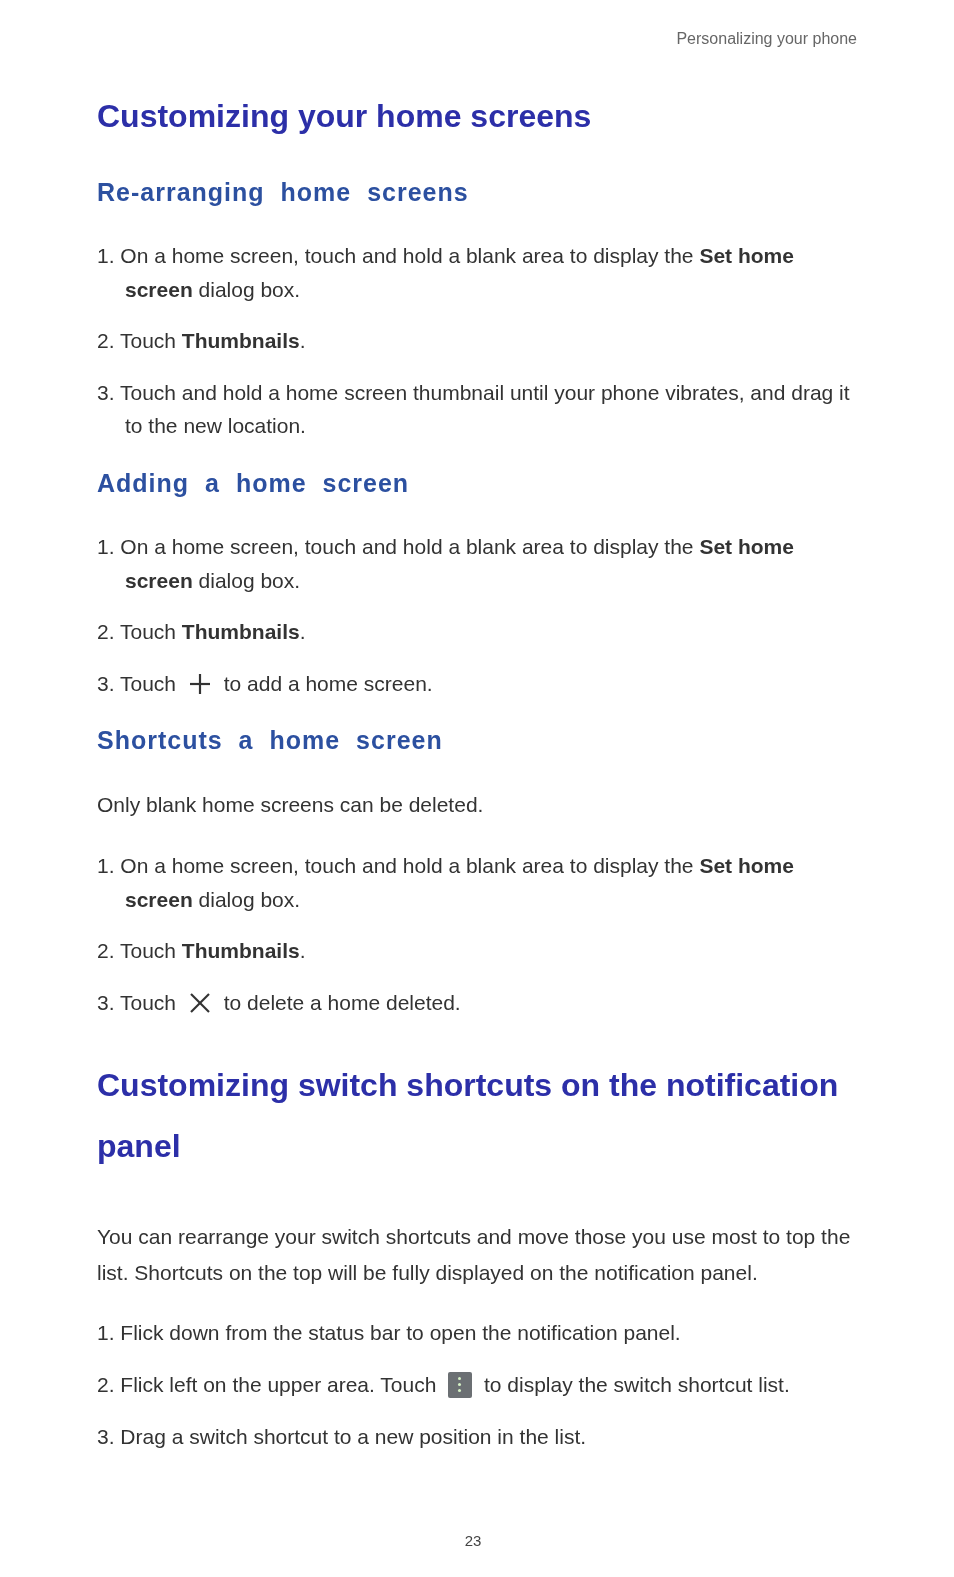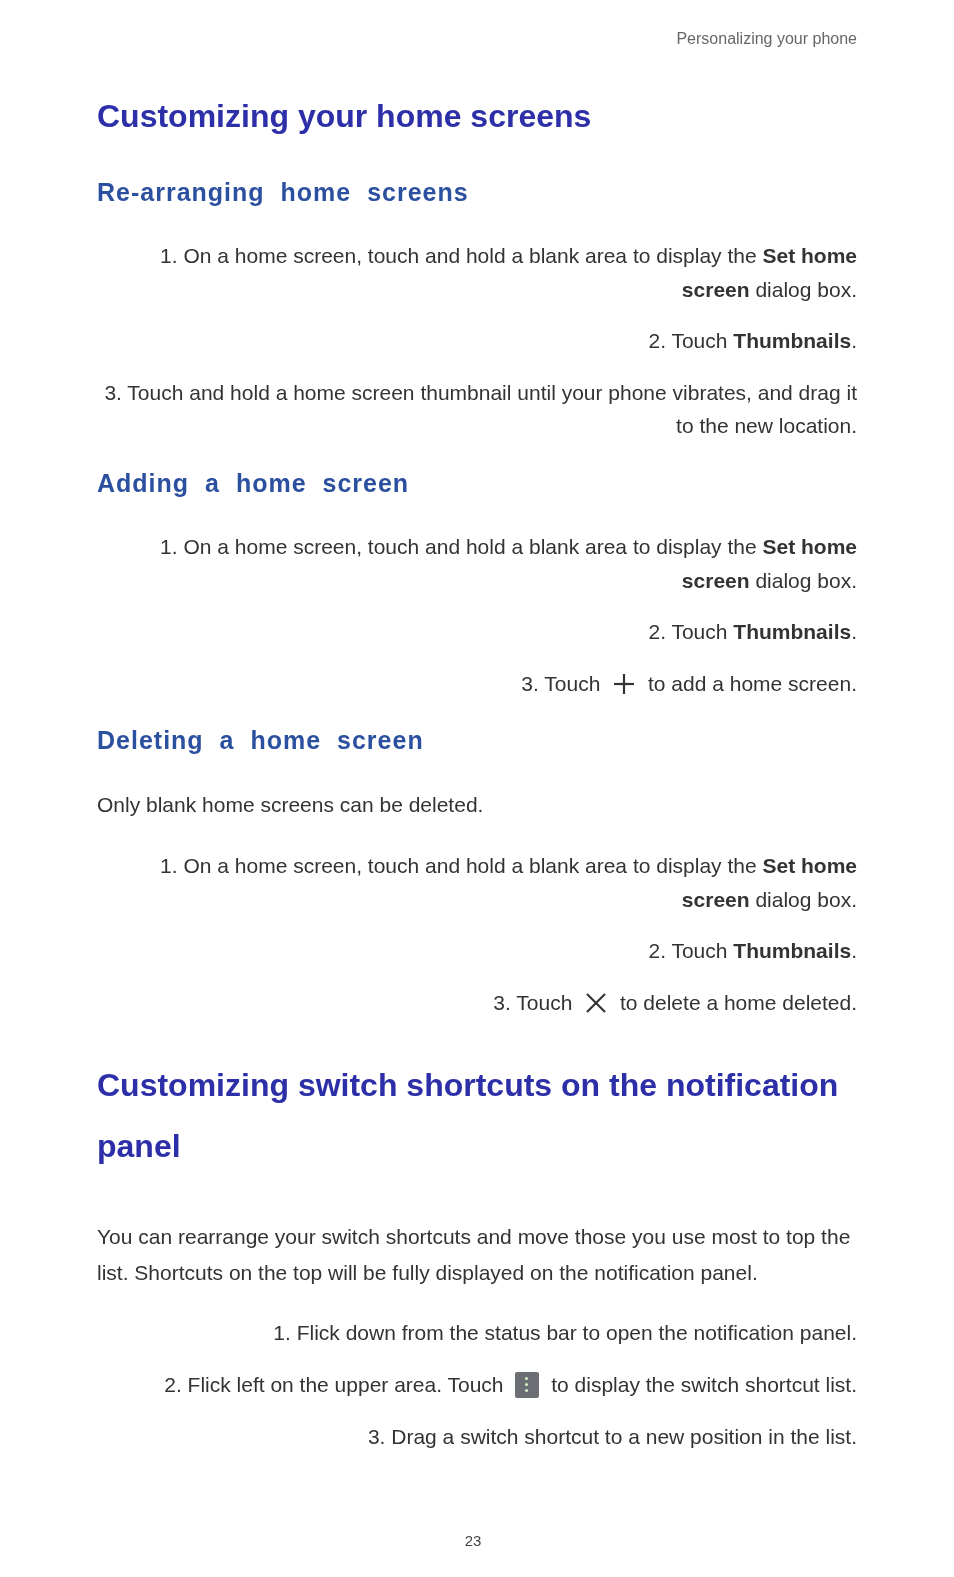--- a/index.html
+++ b/index.html
@@ -34,21 +34,20 @@
     font-size: 25px;
     color: #2c50a0;
     letter-spacing: 1px;
     word-spacing: 8px;
     margin: 0 0 32px 0;
     font-weight: bold;
   }
   .step-list {
     margin: 0 0 26px 0;
     padding: 0;
-    text-align: right;
   }
   .step {
     font-size: 21px;
     line-height: 1.6;
     color: #333333;
     margin-bottom: 18px;
     padding-left: 28px;
     text-indent: -28px;
   }
   .step .bold { font-weight: bold; }
@@ -136,21 +135,21 @@
       <span>2. Touch </span><span class="bold">Thumbnails</span><span>.</span>
     </div>
     <div class="step with-icon">
       <span>3. Touch </span><span class="icon-slot"><svg viewBox="0 0 24 24" width="24" height="24">
             <line x1="12" y1="2" x2="12" y2="22" stroke="#333" stroke-width="2.2"></line>
             <line x1="2" y1="12" x2="22" y2="12" stroke="#333" stroke-width="2.2"></line>
           </svg></span><span> to add a home screen.</span>
     </div>
   </div>
 
-  <h2 class="h2">Deleting  a  home  screen</h2>
+  <h2 class="h2">Shortcuts  a  home  screen</h2>
 
   <div class="intro-para">Only blank home screens can be deleted.</div>
 
   <div class="step-list">
     <div class="step">
       <span>1. On a home screen, touch and hold a blank area to display the </span><span class="bold">Set home screen</span><span> dialog box.</span>
     </div>
     <div class="step">
       <span>2. Touch </span><span class="bold">Thumbnails</span><span>.</span>
     </div>

